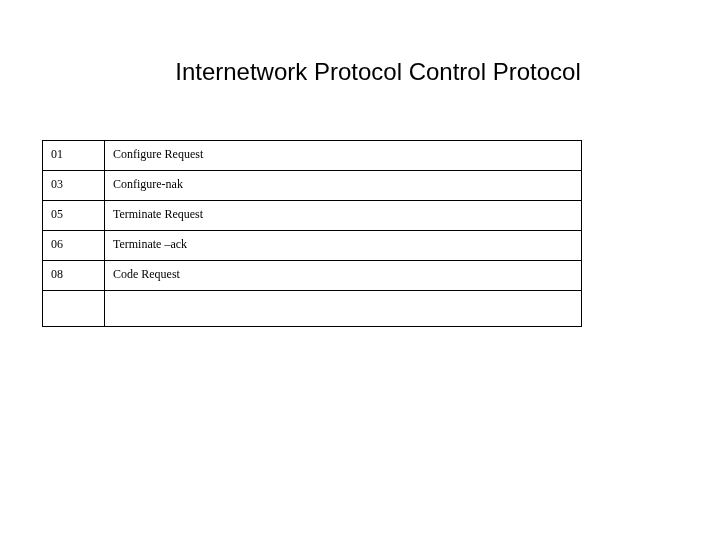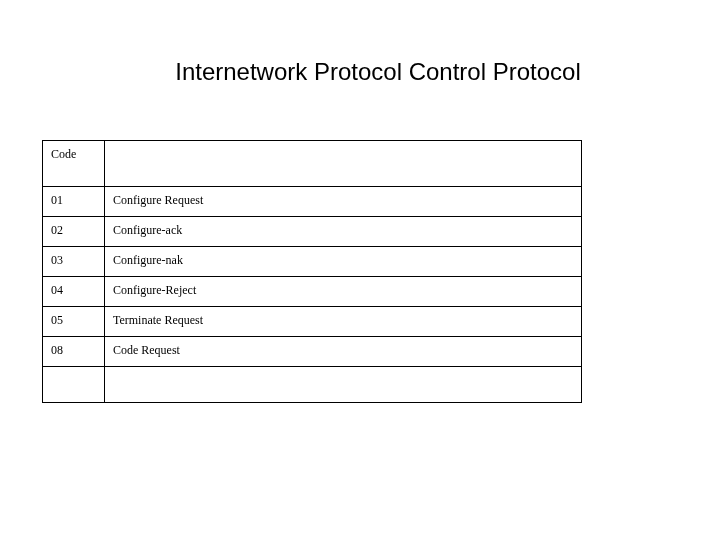--- a/index.html
+++ b/index.html
@@ -61,43 +61,35 @@
     }
   </style>
 </head>
 <body>
 
 <div class="title">Internetwork Protocol Control Protocol</div>
 
 <div class="table-container">
   <table>
     <tbody>
-        <tr class="header-row">
-      <td class="col-code">Code</td>
-      <td class="col-desc"></td>
-    </tr>
     <tr class="data-row">
       <td class="col-code">01</td>
       <td class="col-desc">Configure Request</td>
-    </tr>
-    <tr class="data-row">
-      <td class="col-code">02</td>
-      <td class="col-desc">Configure-ack</td>
     </tr>
     <tr class="data-row">
       <td class="col-code">03</td>
       <td class="col-desc">Configure-nak</td>
     </tr>
     <tr class="data-row">
-      <td class="col-code">04</td>
-      <td class="col-desc">Configure-Reject</td>
+      <td class="col-code">05</td>
+      <td class="col-desc">Terminate Request</td>
     </tr>
     <tr class="data-row">
-      <td class="col-code">05</td>
-      <td class="col-desc">Terminate Request</td>
+      <td class="col-code">06</td>
+      <td class="col-desc">Terminate –ack</td>
     </tr>
     <tr class="data-row">
       <td class="col-code">08</td>
       <td class="col-desc">Code Request</td>
     </tr>
     <tr class="empty-row">
       <td class="col-code"></td>
       <td class="col-desc"></td>
     </tr>
   </tbody>

